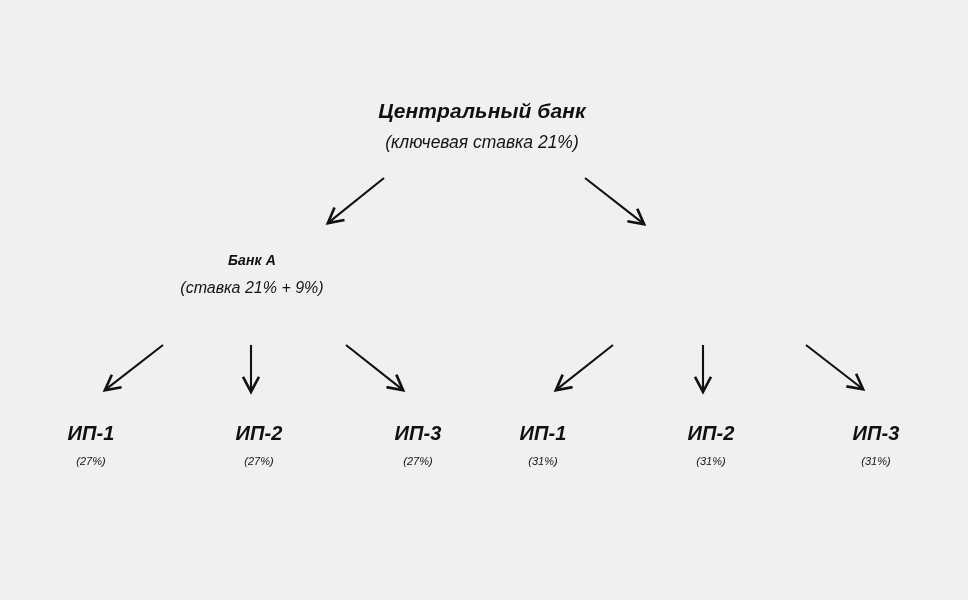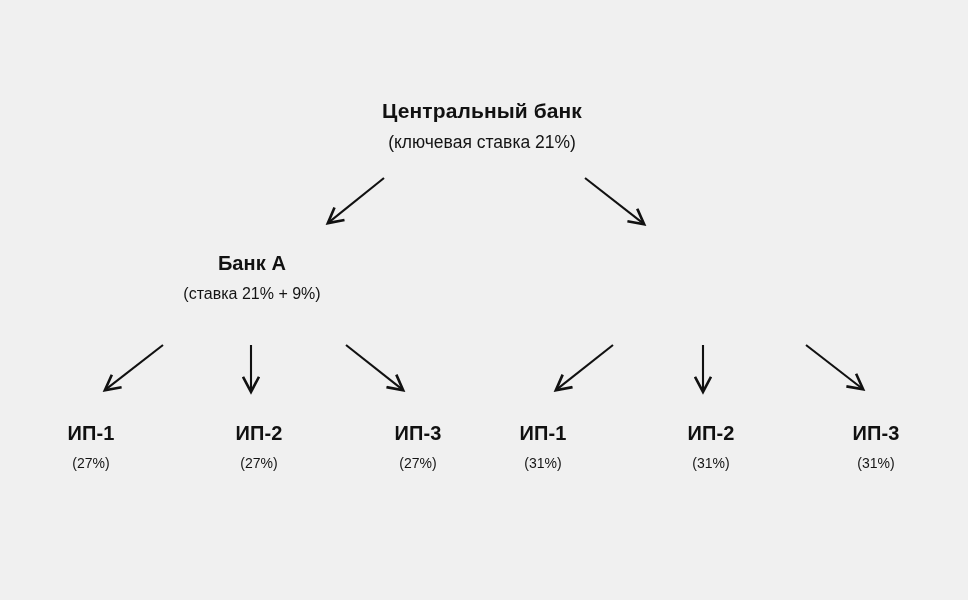--- a/index.html
+++ b/index.html
@@ -12,20 +12,21 @@
     height: 600px;
     background: #f0f0f0;
     font-family: "Liberation Sans", sans-serif;
     color: #111111;
     overflow: hidden;
   }
   #diagram {
     position: relative;
     width: 968px;
     height: 600px;
+    font-style: italic;
   }
   #arrow-layer {
     position: absolute;
     left: 0;
     top: 0;
     width: 968px;
     height: 600px;
     pointer-events: none;
   }
   .node {
@@ -47,32 +48,32 @@
   
   .level-root .node-title {
     font-size: 21px;
   }
   .level-root .node-sub {
     font-size: 17.5px;
     margin-top: 13px;
   }
   
   .level-bank .node-title {
-    font-size: 20px;
+    font-size: 14px;
   }
   .level-bank .node-sub {
     font-size: 16px;
     margin-top: 13px;
   }
   
   .level-leaf .node-title {
     font-size: 20px;
   }
   .level-leaf .node-sub {
-    font-size: 14px;
+    font-size: 11px;
     margin-top: 13px;
   }
 </style>
 </head>
 <body>
 
 <div id="diagram">
 
   <svg id="arrow-layer" viewBox="0 0 968 600" width="968" height="600" xmlns="http://www.w3.org/2000/svg">
     <defs>

